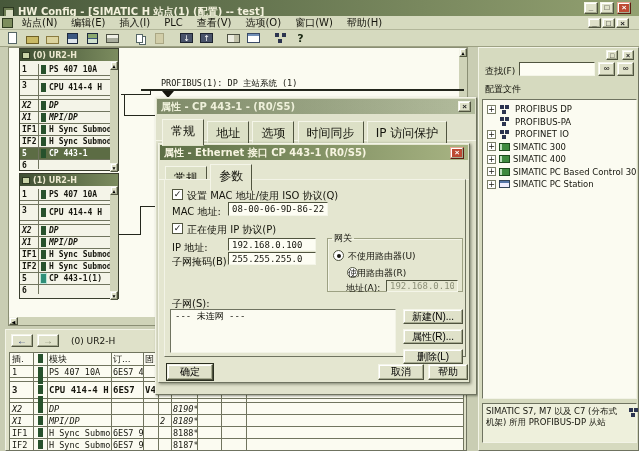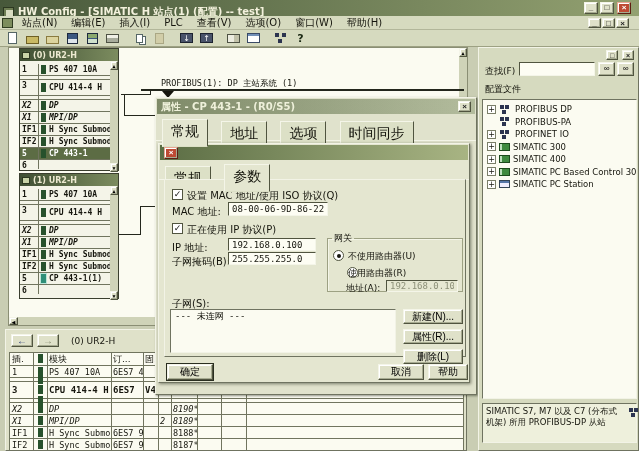--- a/index.html
+++ b/index.html
@@ -32,21 +32,21 @@
 .i-bldg{width:13px;height:10px;background:#49536a;border:1px solid #1d2330;color:#fff;font-size:8px;line-height:9px;text-align:center;font-style:normal}
 .i-book{width:13px;height:9px;background:linear-gradient(90deg,#ecece0 0 6px,#c2c2aa 6px);border:1px solid #4e5244}
 .i-win{width:13px;height:10px;background:#fff;border:1px solid #3a4a66;box-shadow:inset 0 2px 0 #7290b8}
 .i-net{width:4px;height:4px;background:#2c3450;box-shadow:7px 0 0 #2c3450,3px 6px 0 #2c3450;margin:0 7px 6px 0}
 .i-help{font-style:normal;font-weight:bold;font-size:11px;color:#1c2a14}
 .input{background:#fdfdf3;border:1px solid;border-color:#50543f #f4f5e8 #f4f5e8 #50543f;font-size:9px;font-family:"DejaVu Sans Mono",monospace;padding:1px 3px;color:#15150d}
 .input:disabled{background:#e6e8d2;color:#8c9078}
 .cb{width:11px;height:11px;background:#fff;border:1px solid #50543f;display:inline-block;text-align:center;line-height:9px;font-size:9px;color:#111}
 .rad{width:11px;height:11px;border-radius:50%;background:#fff;border:1px solid #50543f;display:inline-block;position:relative}
 .rad.on::after{content:"";position:absolute;left:3px;top:3px;width:4px;height:4px;border-radius:50%;background:#15150d}
-.tab{display:inline-block;padding:3px 8px 2px;background:#dce0c6;border:1px solid;border-color:#f4f5e8 #50543f #dce0c6 #f4f5e8;margin-right:10px;position:relative;top:2px;font-size:14px}
+.tab{display:inline-block;padding:3px 8px 2px;background:#dce0c6;border:1px solid;border-color:#f4f5e8 #50543f #dce0c6 #f4f5e8;margin-right:0;position:relative;top:2px;font-size:12px}
 .tab.active{background:#e4e6d0;top:0;padding-bottom:5px;z-index:3}
 .tabstrip{border-bottom:1px solid #f4f5e8}
 .rrow{position:relative;display:flex;align-items:center;height:12px;border-bottom:1px solid #70745e;font-size:8px;font-weight:bold;font-family:"DejaVu Sans Mono",monospace}
 .rrow .rslot{width:19px;align-self:stretch;border-right:1px solid #70745e;padding:1px 0 0 2px;flex:none}
 .rrow .micon{width:5px;height:9px;background:#27512c;margin:0 3px 0 2px;flex:none}
 .rrow .rname{white-space:nowrap;overflow:hidden}
 .rrow.spacer{height:4px}
 .rrow.tall{height:16px}
 .rrow.em{font-style:italic}
 .rrow.last{height:9px;border-bottom:none}
@@ -457,20 +457,21 @@
     
       <span class="tab">IP 访问保护</span>
     
       <span class="tab">诊断</span>
     
   </div>
 </div>
 
 <div class="abs raised" style="left:158px;top:143px;width:312px;height:240px;background:#e4e6d0;box-shadow:1px 1px 3px rgba(40,44,30,.55)">
   <div class="dtb" style="height:15px;margin:1px">
+    <span style="flex:1;overflow:hidden;white-space:nowrap">属性 - Ethernet 接口 CP 443-1 (R0/S5)</span>
     <button class="btn winbtn red" style="width:14px;height:12px">×</button>
   </div>
   <div class="tabstrip" style="padding:3px 0 8px 6px;height:19px">
     
       <span class="tab">常规</span>
     
       <span class="tab active">参数</span>
     
   </div>
 

